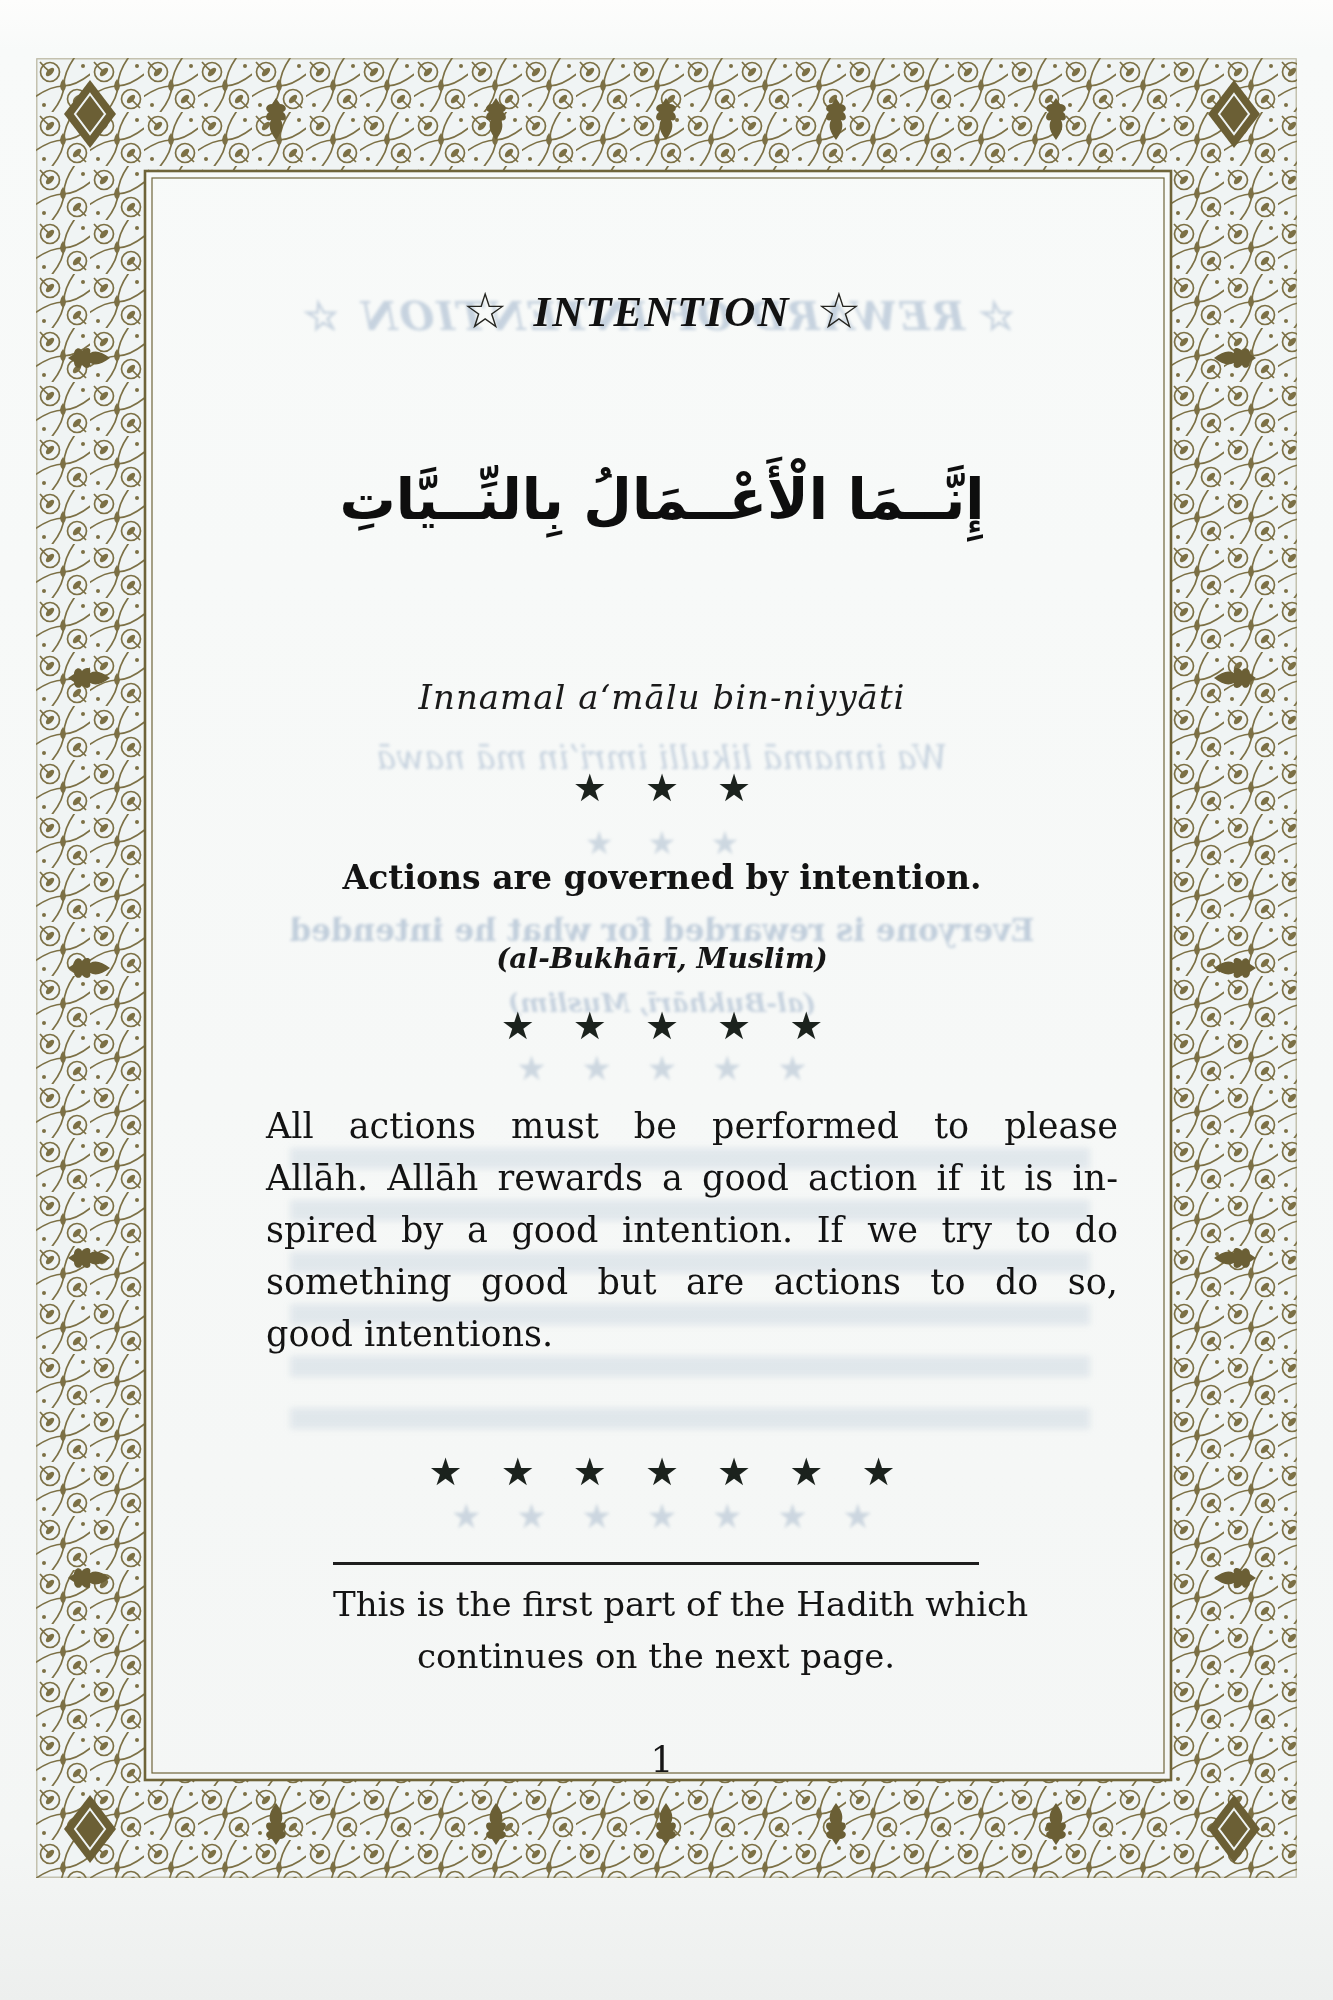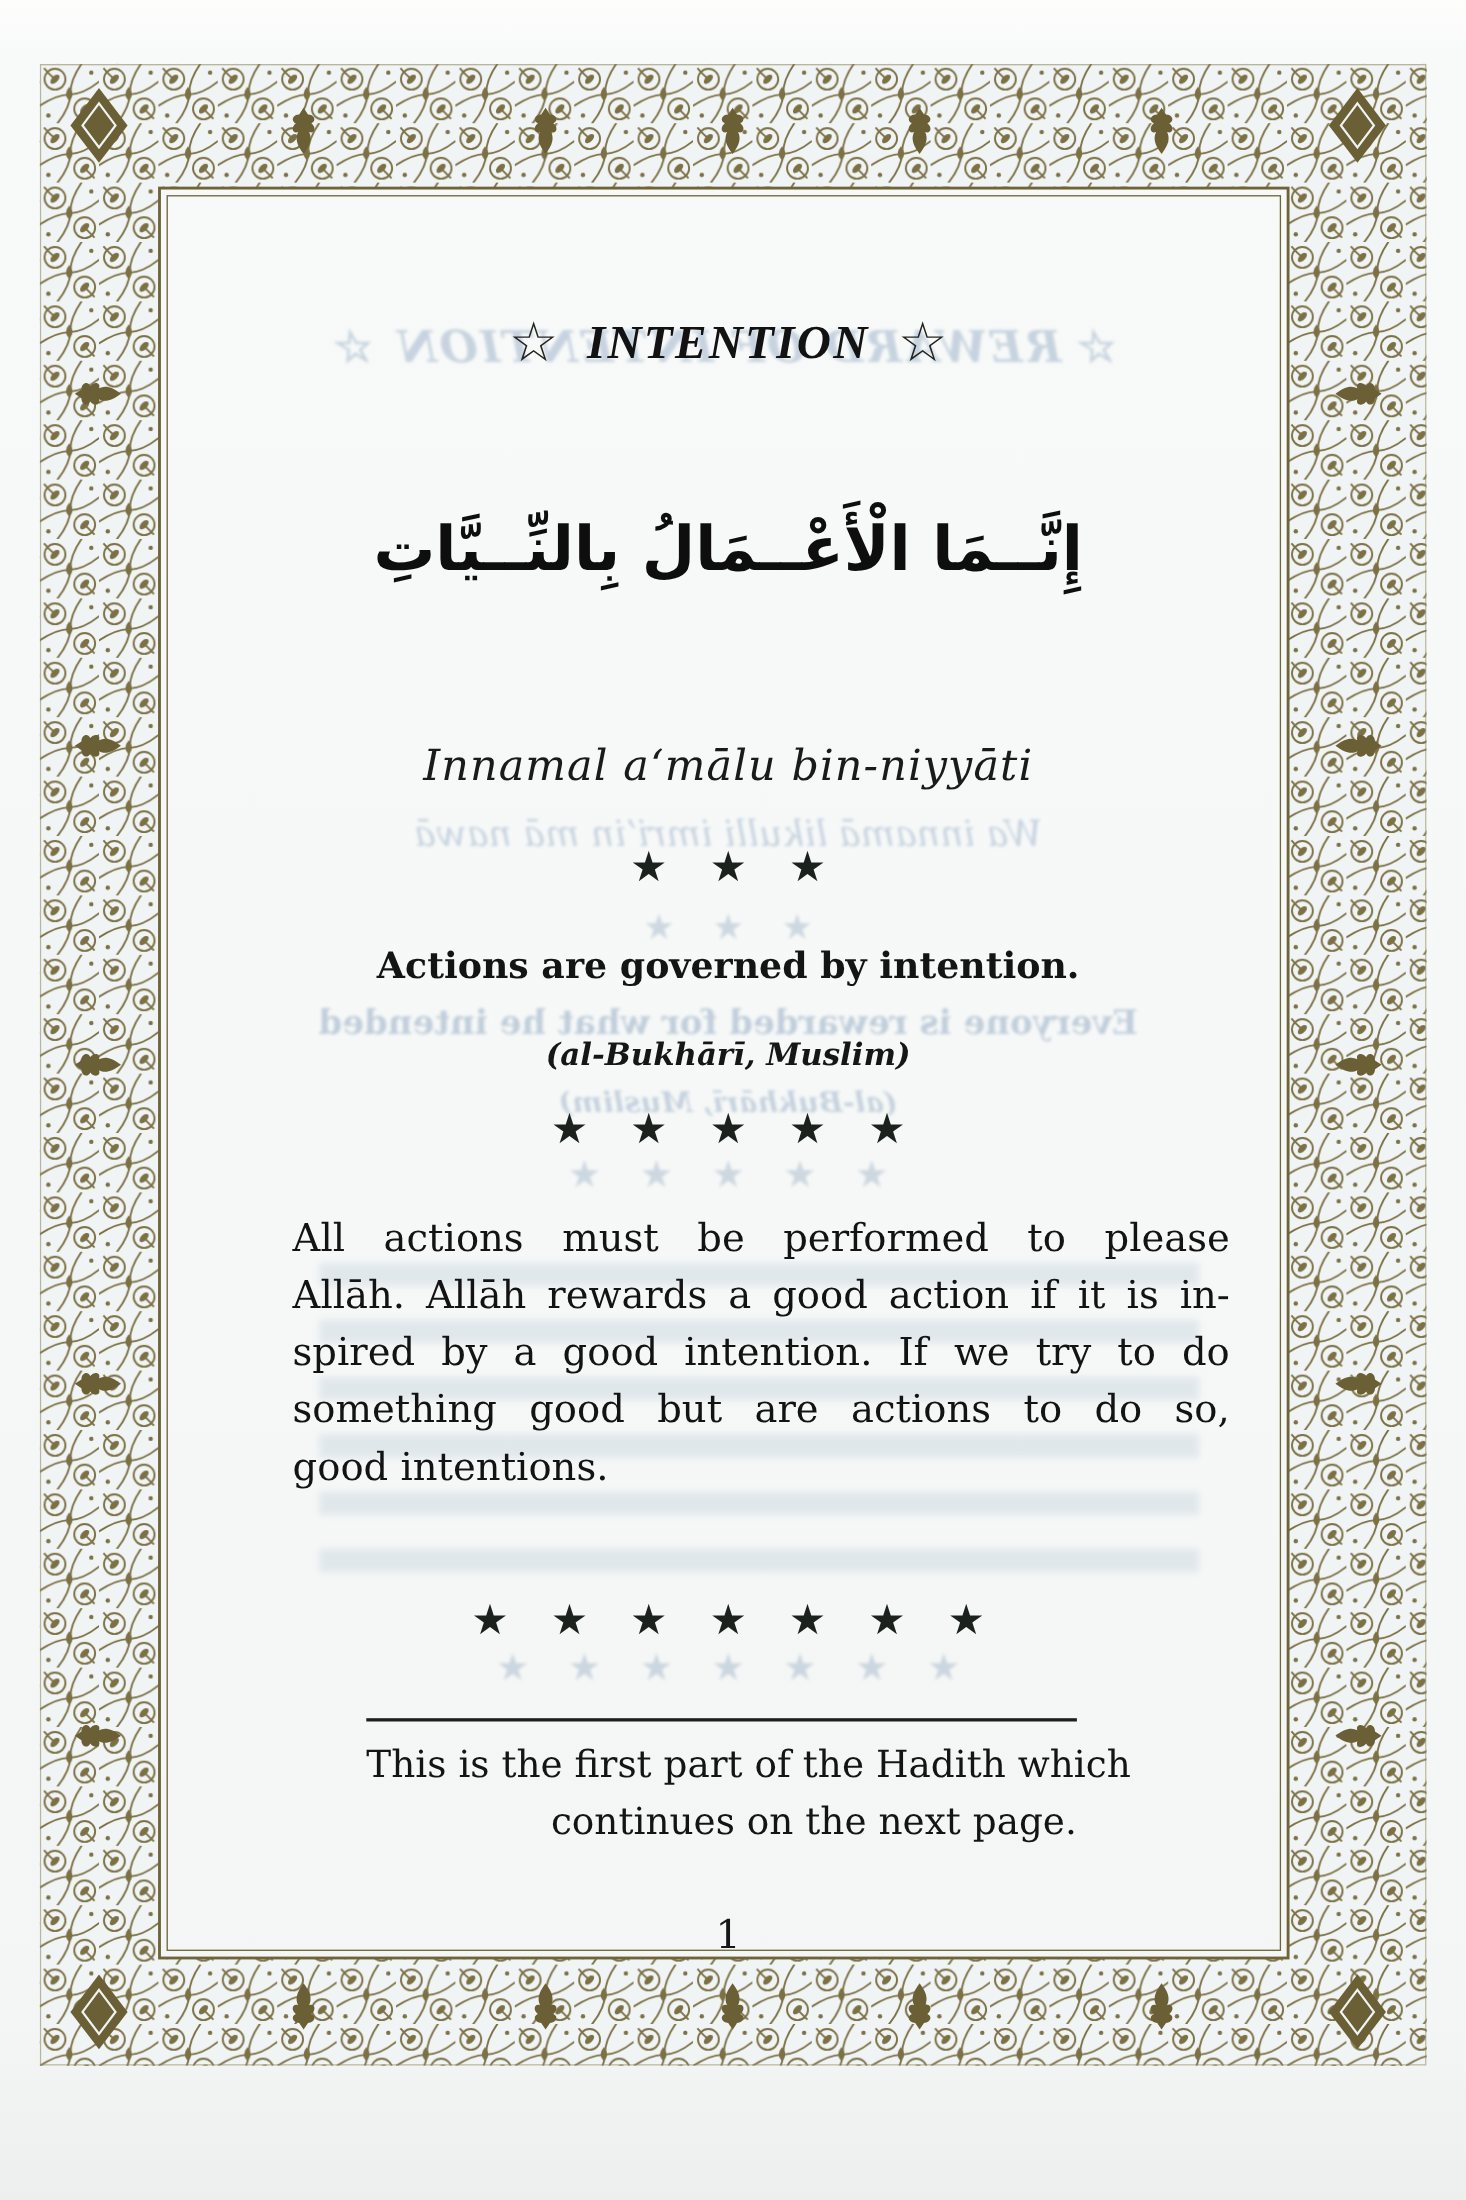--- a/index.html
+++ b/index.html
@@ -7,32 +7,32 @@
     position:relative;width:1333px;height:2000px;overflow:hidden;
     background:linear-gradient(180deg,#fdfdfc 0%,#f8faf9 2.5%,#f6f8f7 55%,#f4f6f5 92%,#edefee 100%);
     font-family:"DejaVu Serif", serif;color:#161616;
   }
   .frame{position:absolute;left:36px;top:58px;}
   .cwrap{position:absolute;left:150px;width:1024px;text-align:center;}
   .title-row{position:absolute;left:150px;width:1024px;top:286px;display:flex;justify-content:center;align-items:center;gap:26px;}
   .title-star{font-family:"DejaVu Sans",sans-serif;font-size:50px;line-height:50px;color:#24241f;font-weight:400;}
   .title-text{font-style:italic;font-weight:700;font-size:43px;letter-spacing:2px;color:#121212;font-family:Liberation Serif, serif;}
   .arabic{top:420px;direction:rtl;font-family:"DejaVu Sans",sans-serif;font-weight:700;font-size:56px;line-height:160px;color:#0e0e0e;}
-  .translit{top:674px;font-style:italic;font-size:39px;line-height:46px;letter-spacing:1px;color:#1a1a1a;}
+  .translit{top:674px;font-style:italic;font-size:34px;line-height:46px;letter-spacing:1px;color:#1a1a1a;}
   .starrow{font-family:"DejaVu Sans",sans-serif;font-size:38px;line-height:40px;color:#1b221d;word-spacing:26px;}
   .stars3{top:768px;}
   .stars5{top:1006px;}
   .stars7{top:1452px;}
   .hadith-en{top:858px;font-weight:700;font-size:33px;line-height:40px;color:#141414;}
   .hadith-src{top:942px;font-weight:700;font-style:italic;font-size:28px;line-height:34px;color:#161616;}
   .para{position:absolute;left:238px;top:1100px;width:852px;font-size:35px;line-height:52px;color:#131313;margin-left:28px;}
   .pline{text-align:justify;text-align-last:justify;white-space:normal;}
   .pline.last{text-align-last:left;}
   .rule{position:absolute;left:333px;top:1562px;width:646px;height:3px;background:#1e1e1e;}
-  .footnote{position:absolute;left:333px;top:1578px;width:646px;text-align:right;font-size:34px;line-height:52px;color:#141414;}
+  .footnote{position:absolute;left:333px;top:1578px;width:646px;text-align:center;font-size:34px;line-height:52px;color:#141414;}
   .footnote div{white-space:nowrap;}
   .pagenum{top:1740px;font-size:36px;line-height:40px;color:#161616;}
   
   .bleed{position:absolute;left:150px;width:1024px;text-align:center;
     color:rgba(126,153,184,0.40);transform:scaleX(-1);filter:blur(1.4px);}
   .bleed.b-title{top:292px;font-style:italic;font-weight:700;font-size:40px;letter-spacing:2px;}
   .bleed.b-translit{top:738px;font-style:italic;font-size:33px;}
   .bleed.b-stars{font-family:"DejaVu Sans",sans-serif;word-spacing:24px;color:rgba(120,148,180,0.33);}
   .bleed.b-stars3{top:824px;font-size:32px;}
   .bleed.b-trans{top:912px;font-weight:700;font-size:31px;color:rgba(120,148,182,0.42);}

